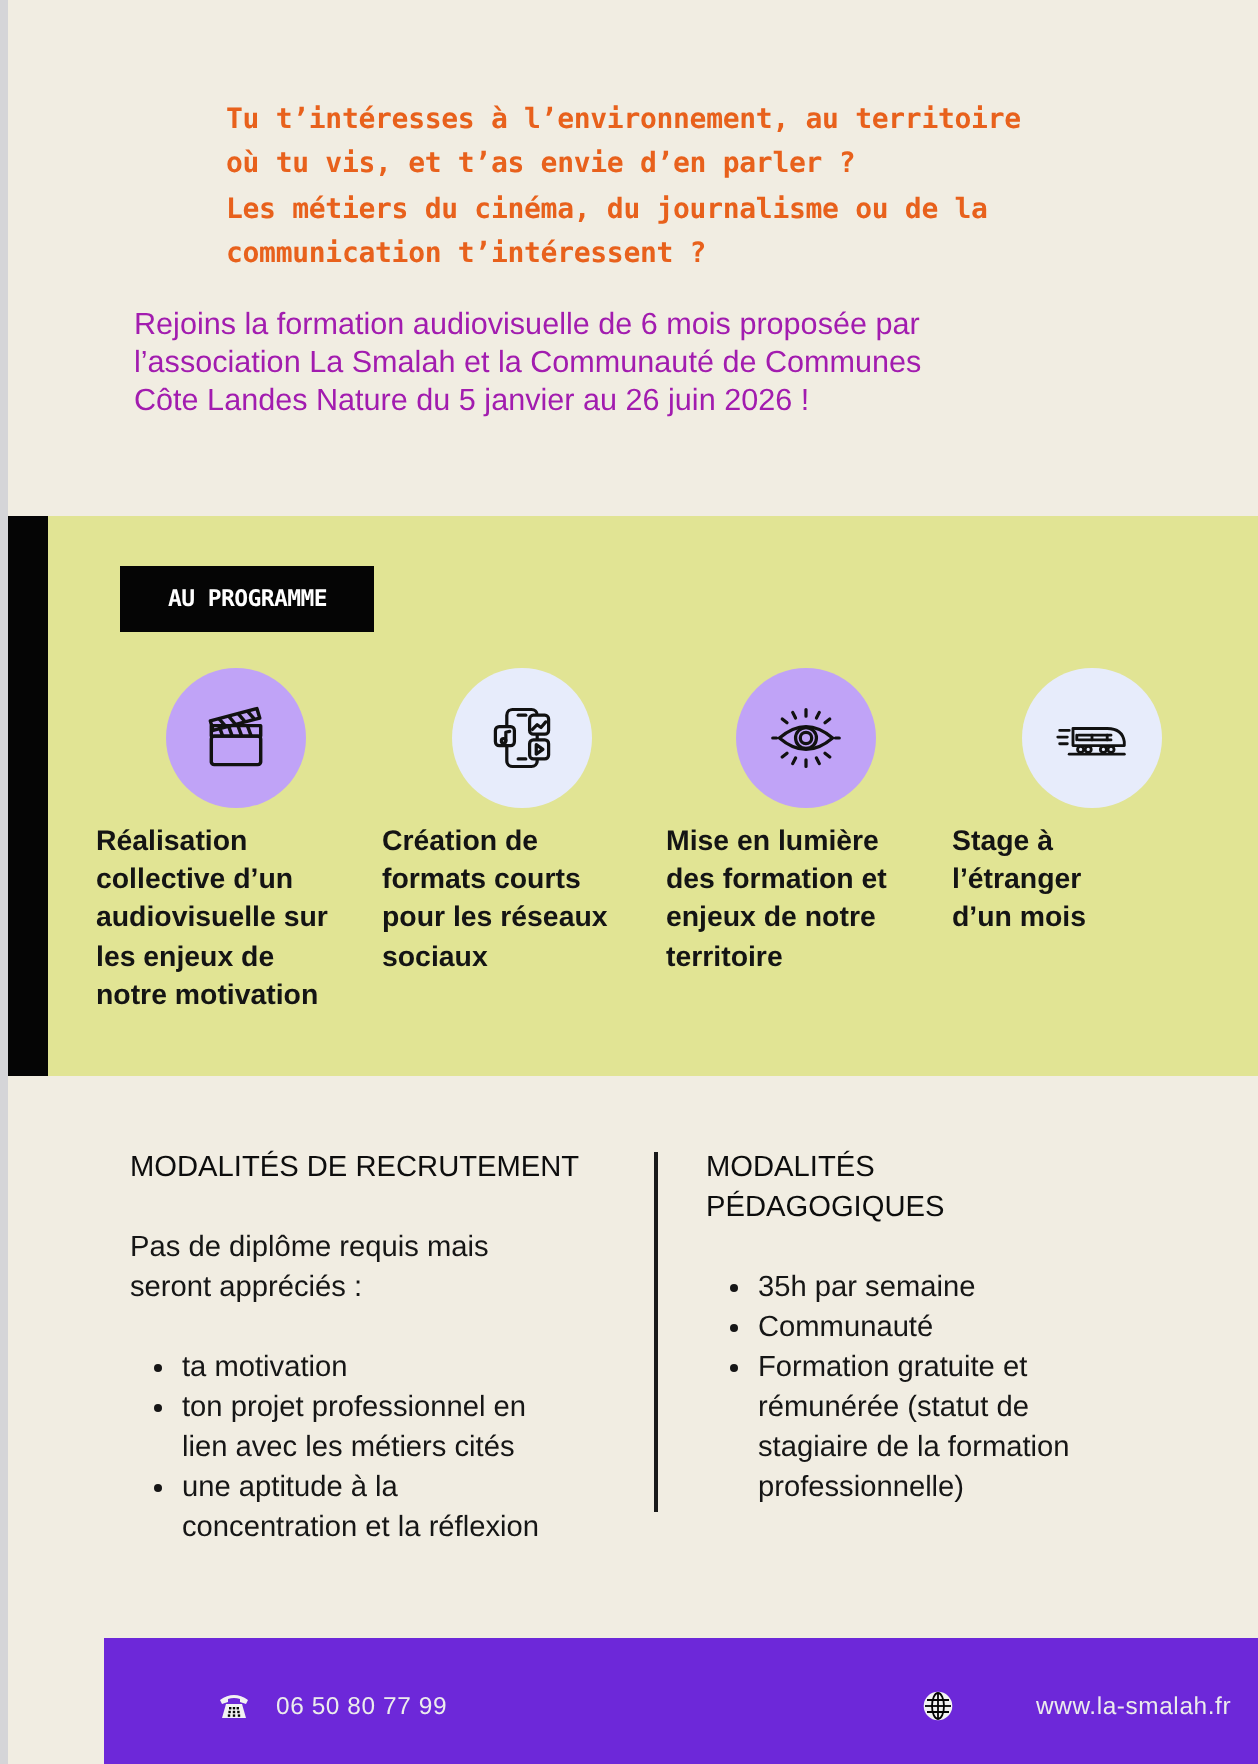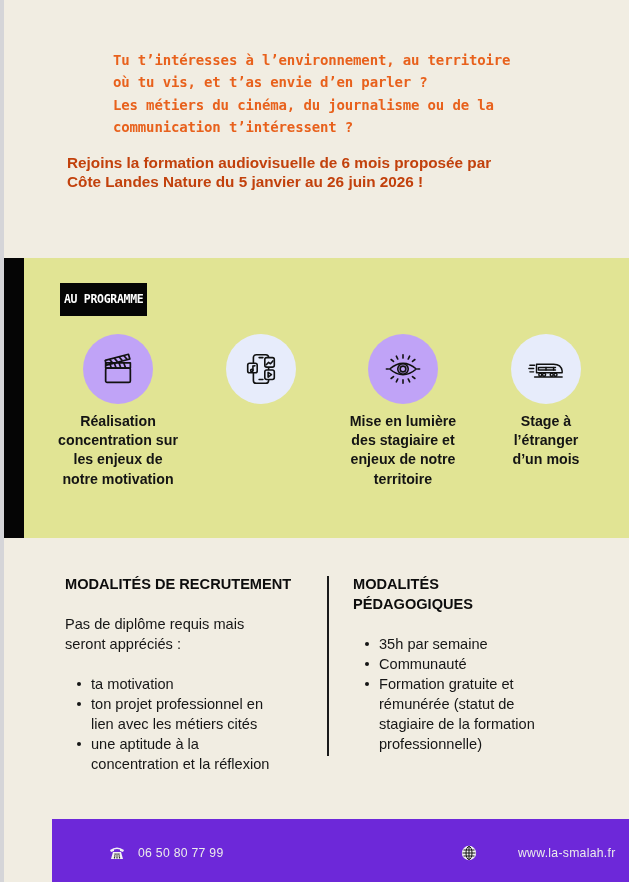--- a/index.html
+++ b/index.html
@@ -23,48 +23,47 @@
       line-height: 22.3px;
       color: #e8611c;
       letter-spacing: -0.15px;
       margin-left: 46px;
     }
     .intro-heading .line { display: block; white-space: nowrap; }
     .intro-body {
       position: absolute; left: 67px; top: 153px; width: 520px;
       font-size: 15.3px;
       line-height: 19.2px;
-      color: #c2410c;
-      font-weight: bold;
+      color: #a21caf;
     }
     .intro-body .line { display: block; white-space: nowrap; }
 
     
     .program-band {
       position: absolute; left: 4px; top: 258px; width: 625px; height: 280px;
       background: #e1e494;
     }
     .program-accent {
       position: absolute; left: 0; top: 0; width: 20px; height: 280px;
       background: #050505;
     }
     .program-badge {
       position: absolute; left: 56px; top: 25px;
-      height: 33px; padding: 0 4px;
+      height: 33px; padding: 0 24px;
       background: #050505;
       color: #ffffff;
       font-family: "DejaVu Sans Mono", "Liberation Mono", monospace;
       font-weight: bold;
       font-size: 11.5px;
       line-height: 33px;
       letter-spacing: -0.3px;
     }
     .program-item {
       position: absolute; top: 76px; width: 140px;
-      text-align: center;
+      text-align: left;
     }
     .program-item .icon-circle {
       width: 70px; height: 70px; border-radius: 50%;
       margin: 0 auto;
       display: flex; align-items: center; justify-content: center;
     }
     .icon-circle.purple { background: #c0a3f7; }
     .icon-circle.pale { background: #e7ecfb; }
     .icon-circle svg { width: 38px; height: 38px; }
     .program-item .label {
@@ -76,21 +75,21 @@
     }
     .program-item .label .line { display: block; white-space: nowrap; }
 
     
     .modal-col {
       position: absolute; top: 574px;
       font-size: 14.6px;
       color: #161616;
     }
     .modal-title {
-      font-weight: bold;
+      font-weight: normal;
       font-size: 14.6px;
       line-height: 20px;
       color: #0d0d0d;
     }
     .modal-title .line { display: block; white-space: nowrap; }
     .modal-intro { margin-top: 20px; line-height: 20px; }
     .modal-intro .line { display: block; white-space: nowrap; }
     .modal-list { list-style: none; line-height: 20px; margin-top: 20px; }
     .modal-list li {
       position: relative; padding-left: 26px;
@@ -127,76 +126,84 @@
 <div class="left-strip"></div>
 
 <h1 class="intro-heading">
   <span class="line">Tu t’intéresses à l’environnement, au territoire</span>
   <span class="line">où tu vis, et t’as envie d’en parler ?</span>
   <span class="line">Les métiers du cinéma, du journalisme ou de la</span>
   <span class="line">communication t’intéressent ?</span>
 </h1>
 <p class="intro-body">
   <span class="line">Rejoins la formation audiovisuelle de 6 mois proposée par</span>
+  <span class="line">l’association La Smalah et la Communauté de Communes</span>
   <span class="line">Côte Landes Nature du 5 janvier au 26 juin 2026 !</span>
 </p>
 
 <section class="program-band">
   <div class="program-accent"></div>
   <div class="program-badge">AU PROGRAMME</div>
 
   <div class="program-item" style="left:44px;">
     <div class="icon-circle purple">
       <svg viewBox="0 0 40 40" fill="none" stroke="#111" stroke-width="1.8" stroke-linejoin="round">
         <rect x="7" y="19" width="26" height="15" rx="1.5"></rect>
         <rect x="7" y="13.5" width="26" height="5.5"></rect>
         <path d="M11 13.5 L13 19 M16 13.5 L18 19 M21 13.5 L23 19 M26 13.5 L28 19"></path>
         <path d="M6.5 11 L31 4.5 L32.5 9.5 L8 16 Z"></path>
         <path d="M11 9.8 L14.5 13.8 M16 8.4 L19.5 12.5 M21 7.1 L24.5 11.1 M26 5.8 L29.5 9.8"></path>
       </svg>
     </div>
     <div class="label">
       <span class="line">Réalisation</span>
-      <span class="line">concentration sur</span>
+      <span class="line">collective d’un</span>
+      <span class="line">audiovisuelle sur</span>
       <span class="line">les enjeux de</span>
       <span class="line">notre motivation</span>
     </div>
   </div>
 
   <div class="program-item" style="left:187px;">
     <div class="icon-circle pale">
       <svg viewBox="0 0 40 40" fill="none" stroke="#111" stroke-width="1.7" stroke-linejoin="round" stroke-linecap="round">
         <rect x="12" y="5" width="16" height="30" rx="3"></rect>
         <path d="M18 8 H22"></path>
         <path d="M18 31 H22"></path>
         <rect x="6" y="14" width="10" height="10" rx="2" fill="#e7ecfb"></rect>
         <path d="M11.5 17 V21.5 M11.5 17 L13.5 16.5"></path>
         <circle cx="10.3" cy="21.5" r="1.2"></circle>
         <rect x="24" y="8" width="10" height="10" rx="2" fill="#e7ecfb"></rect>
         <path d="M25.5 15.5 L28 13 L30 14.5 L32.5 11.5"></path>
         <rect x="24" y="21" width="10" height="10" rx="2" fill="#e7ecfb"></rect>
         <path d="M27.5 23.5 L31 26 L27.5 28.5 Z"></path>
       </svg>
     </div>
+    <div class="label">
+      <span class="line">Création de</span>
+      <span class="line">formats courts</span>
+      <span class="line">pour les  réseaux</span>
+      <span class="line">sociaux</span>
+    </div>
   </div>
 
   <div class="program-item" style="left:329px;">
     <div class="icon-circle purple">
       <svg viewBox="0 0 40 40" fill="none" stroke="#111" stroke-width="1.7" stroke-linecap="round">
         <path d="M6 20 Q20 8 34 20 Q20 32 6 20 Z"></path>
         <circle cx="20" cy="20" r="5.5"></circle>
         <circle cx="20" cy="20" r="3"></circle>
         <path d="M20 5 V8.5 M13 6.5 L14.5 9.5 M27 6.5 L25.5 9.5 M7.5 10 L10 12 M32.5 10 L30 12"></path>
         <path d="M20 31.5 V35 M13 33.5 L14.5 30.5 M27 33.5 L25.5 30.5 M7.5 30 L10 28 M32.5 30 L30 28"></path>
         <path d="M2.5 20 H4.5 M35.5 20 H37.5"></path>
       </svg>
     </div>
     <div class="label">
       <span class="line">Mise en lumière</span>
-      <span class="line">des stagiaire et</span>
+      <span class="line">des formation et</span>
       <span class="line">enjeux de notre</span>
       <span class="line">territoire</span>
     </div>
   </div>
 
   <div class="program-item" style="left:472px;">
     <div class="icon-circle pale">
       <svg viewBox="0 0 40 40" fill="none" stroke="#111" stroke-width="1.5" stroke-linecap="round" stroke-linejoin="round">
         <path d="M10 15 H28 Q36 15 37 22 V24 H10 Z"></path>
         <path d="M13 18.5 H30 M13 21 H30"></path>

